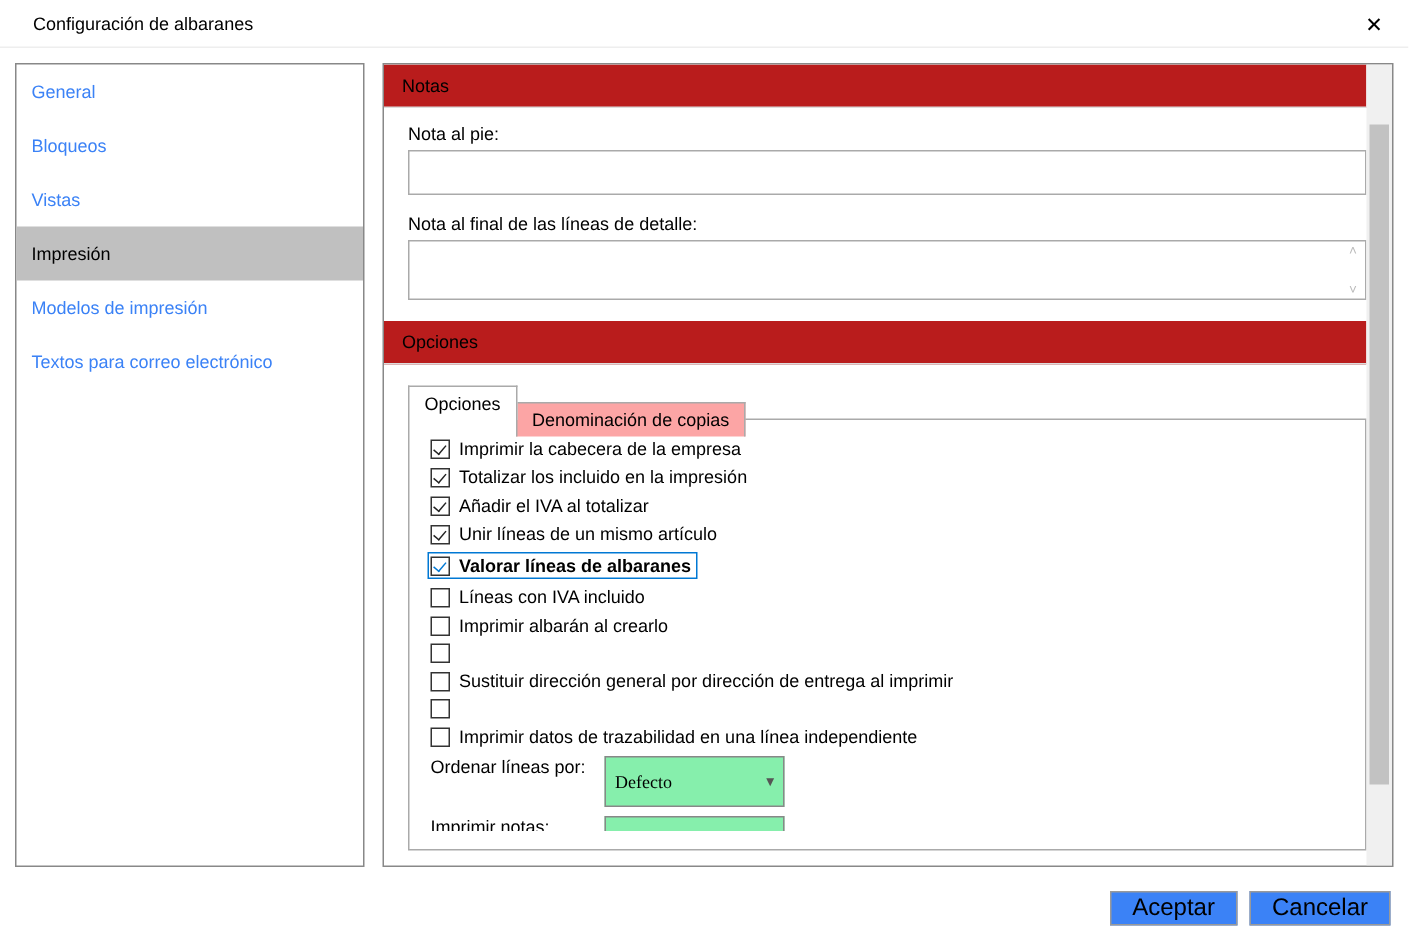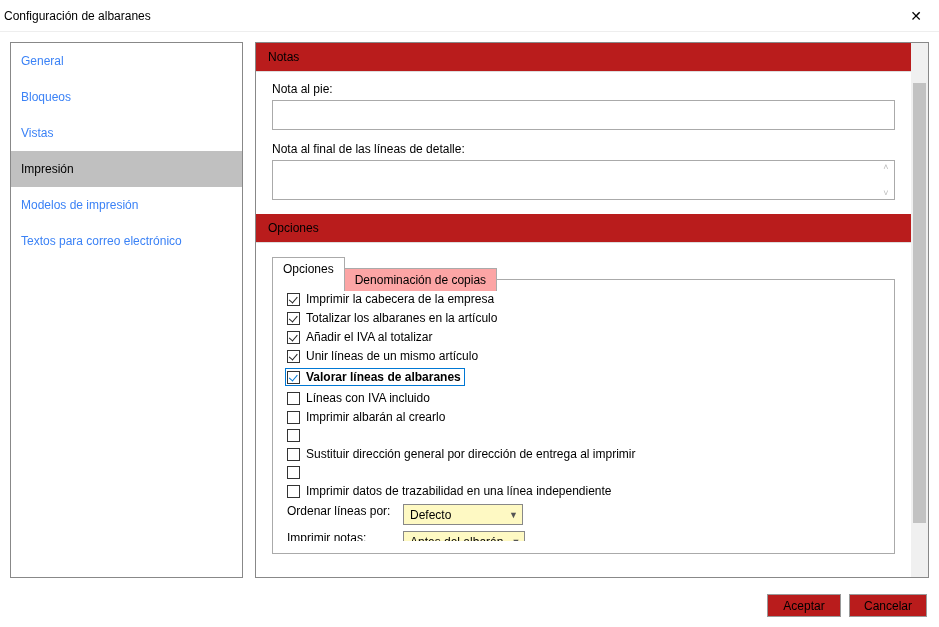--- a/index.html
+++ b/index.html
@@ -10,21 +10,21 @@
     color: #000;
     width: 939px;
     height: 627px;
     overflow: hidden;
   }
   .titlebar {
     display: flex;
     justify-content: space-between;
     align-items: center;
     height: 32px;
-    padding: 0 0 0 4px;
+    padding: 0 0 0 22px;
     border-bottom: 1px solid #eee;
   }
   .titlebar .title { font-size: 12px; }
   .close-btn {
     width: 46px;
     height: 32px;
     display: flex;
     align-items: center;
     justify-content: center;
     font-size: 14px;
@@ -82,21 +82,21 @@
     height: 440px;
     background: #c2c2c2;
   }
   .section-header {
     background: #b91c1c;
     border-bottom: 1px solid #ddd;
     padding: 7px 12px;
     font-size: 12px;
   }
   .section-body {
-    padding: 10px 16px 14px 16px;
+    padding: 10px 0 14px 16px;
   }
   .field-label {
     font-size: 12px;
     margin-bottom: 4px;
     display: block;
   }
   .textfield {
     width: 100%;
     height: 30px;
     border: 1px solid #aaa;
@@ -195,45 +195,46 @@
     gap: 10px;
     margin-top: 6px;
     font-size: 12px;
   }
   .form-row .lbl { width: 106px; }
   .combo {
     display: inline-flex;
     align-items: center;
     justify-content: space-between;
     border: 1px solid #888;
-    height: 21px;
-    background: #fef9c3;
+    height: 34px;
+    background: #86efac;
     padding: 0 4px 0 6px;
     min-width: 120px;
     font-size: 12px;
+    font-family: Liberation Serif, serif;
   }
   .combo .caret {
     font-size: 9px;
     color: #555;
     margin-left: 8px;
   }
   .footer {
     position: absolute;
     right: 12px;
     bottom: 10px;
     display: flex;
     gap: 8px;
   }
   .btn {
     min-width: 74px;
     height: 23px;
     border: 1px solid #999;
-    background: #b91c1c;
+    background: #3b82f6;
     font-family: inherit;
-    font-size: 12px;
+    font-size: 16px;
     cursor: pointer;
     padding: 0 14px;
   }
   .clipped-row {
     overflow: hidden;
     height: 10px;
   }
 </style>
 </head>
 <body>
@@ -282,21 +283,21 @@
         </div>
 
         <div class="tabpanel">
 
           <div class="chk-row">
             <span class="chk checked"></span>
             <span>Imprimir la cabecera de la empresa</span>
           </div>
           <div class="chk-row">
             <span class="chk checked"></span>
-            <span>Totalizar los albaranes en la artículo</span>
+            <span>Totalizar los incluido en la impresión</span>
           </div>
           <div class="chk-row">
             <span class="chk checked"></span>
             <span>Añadir el IVA al totalizar</span>
           </div>
           <div class="chk-row">
             <span class="chk checked"></span>
             <span>Unir líneas de un mismo artículo</span>
           </div>
           <div class="chk-row highlighted">

